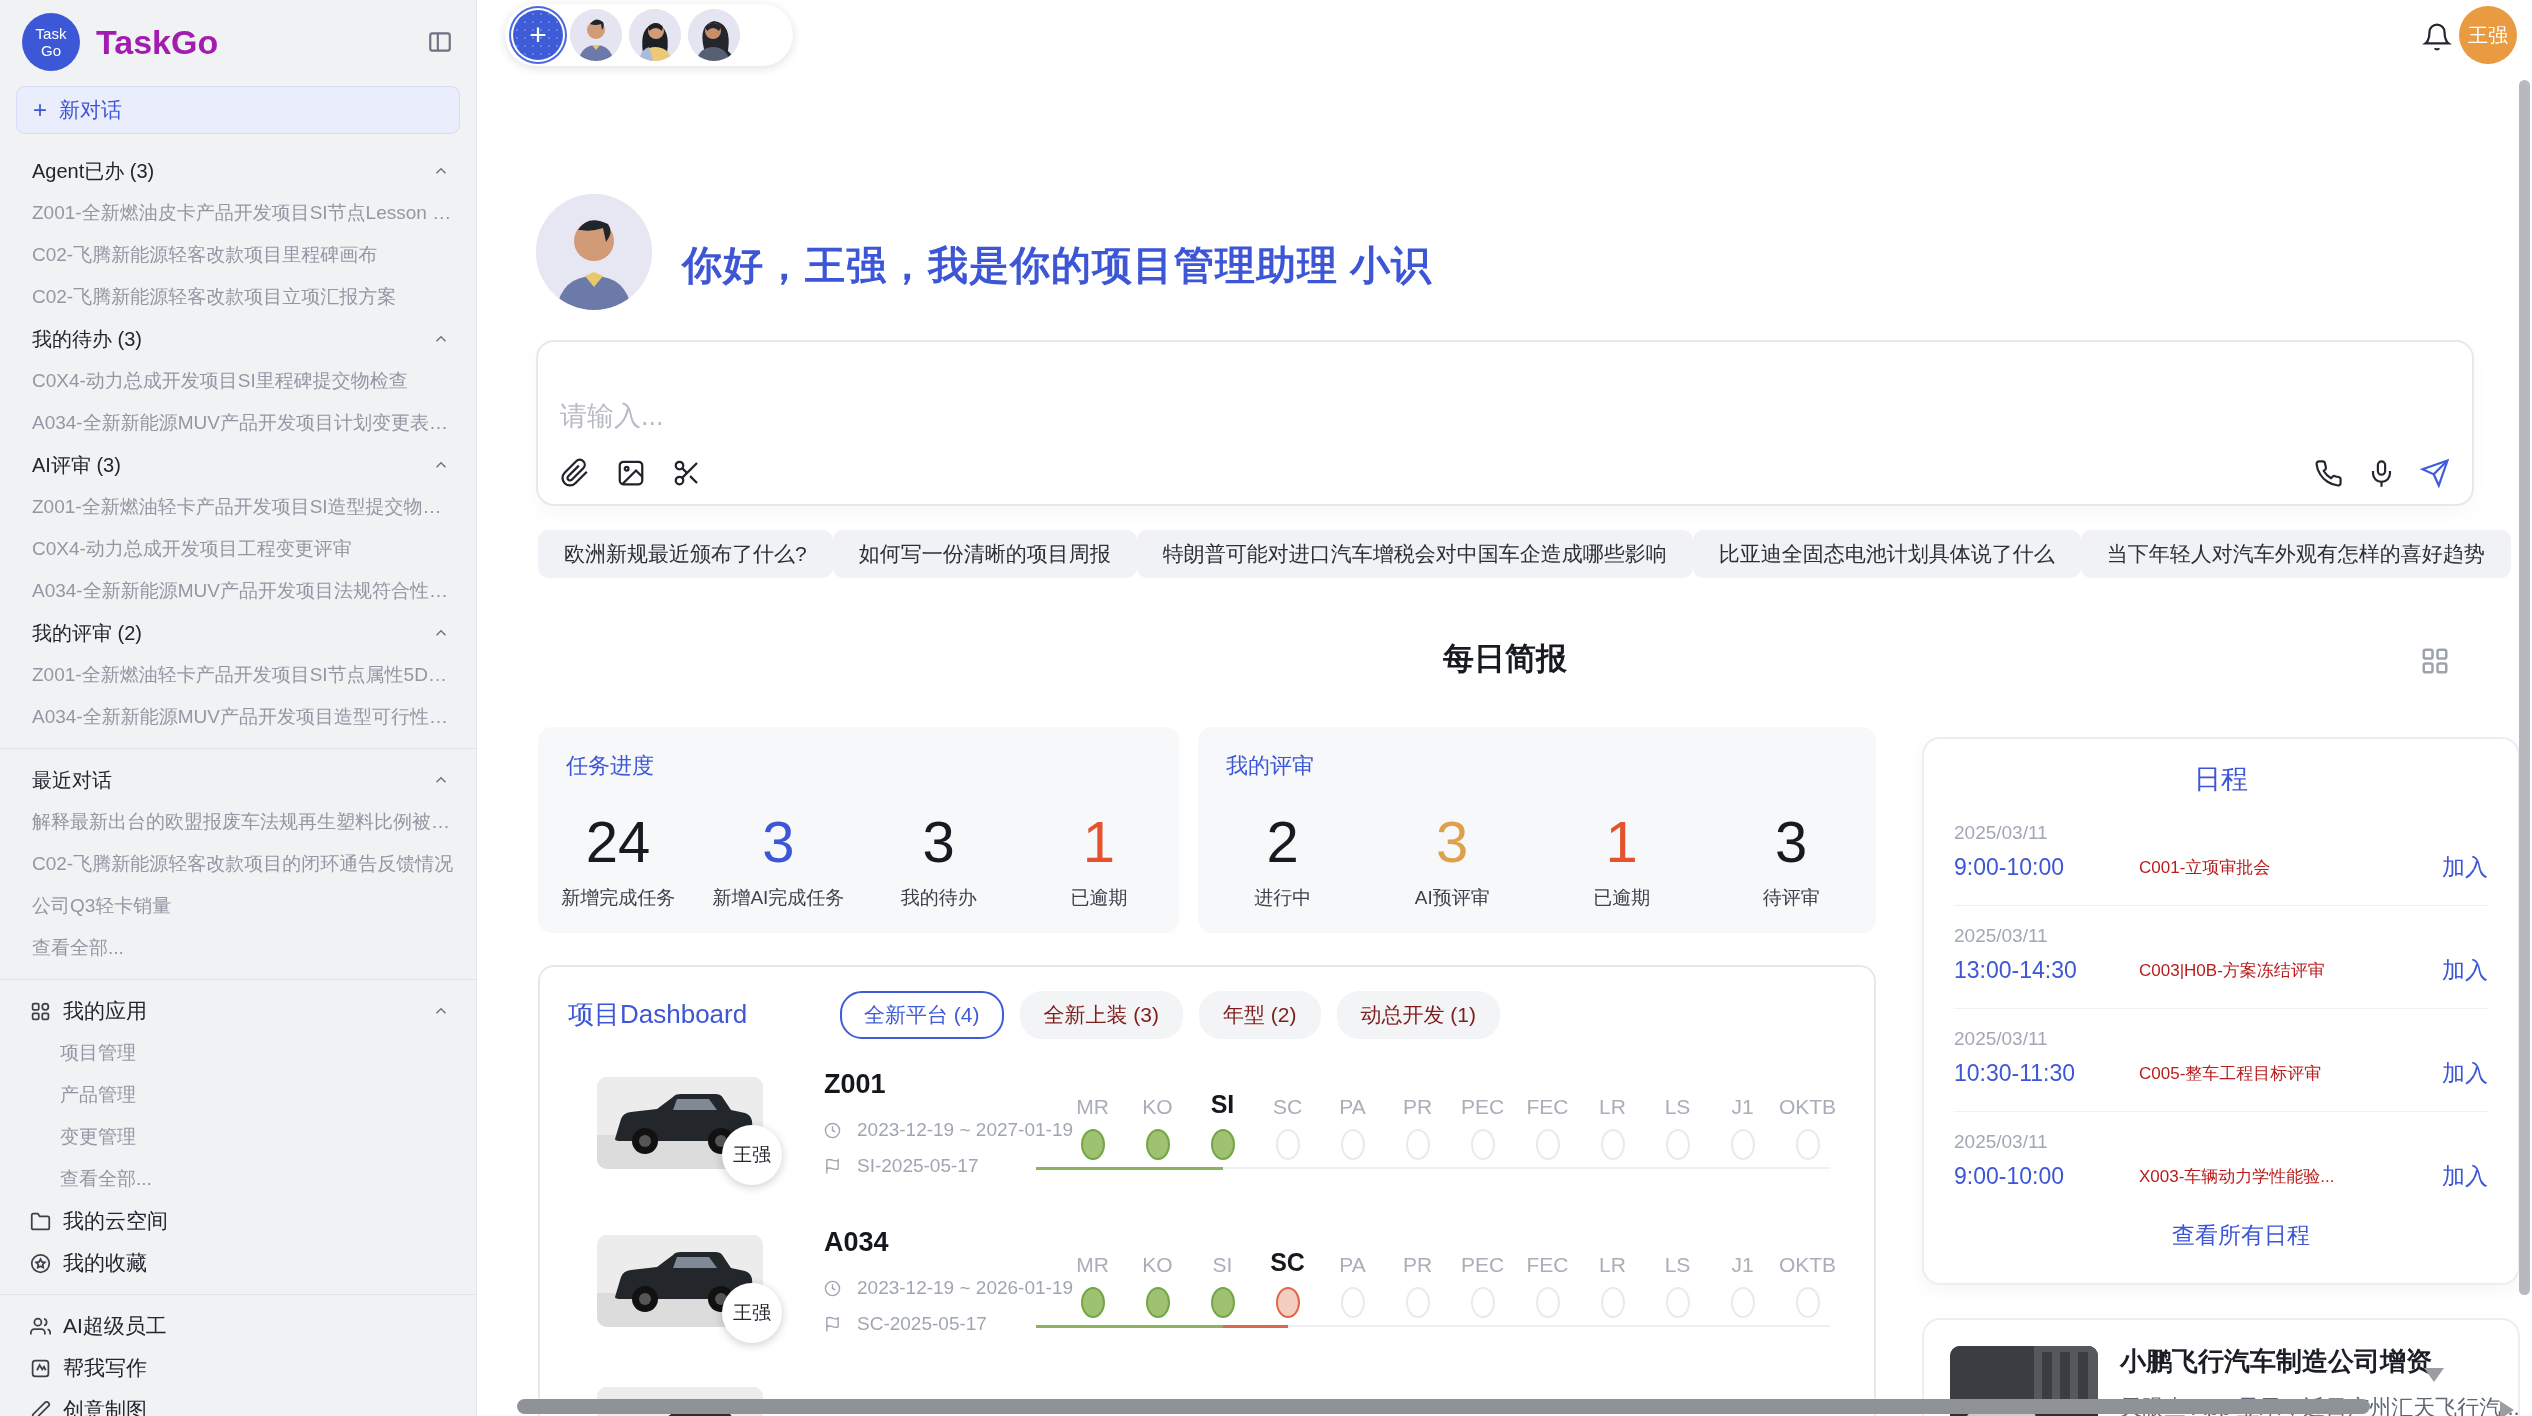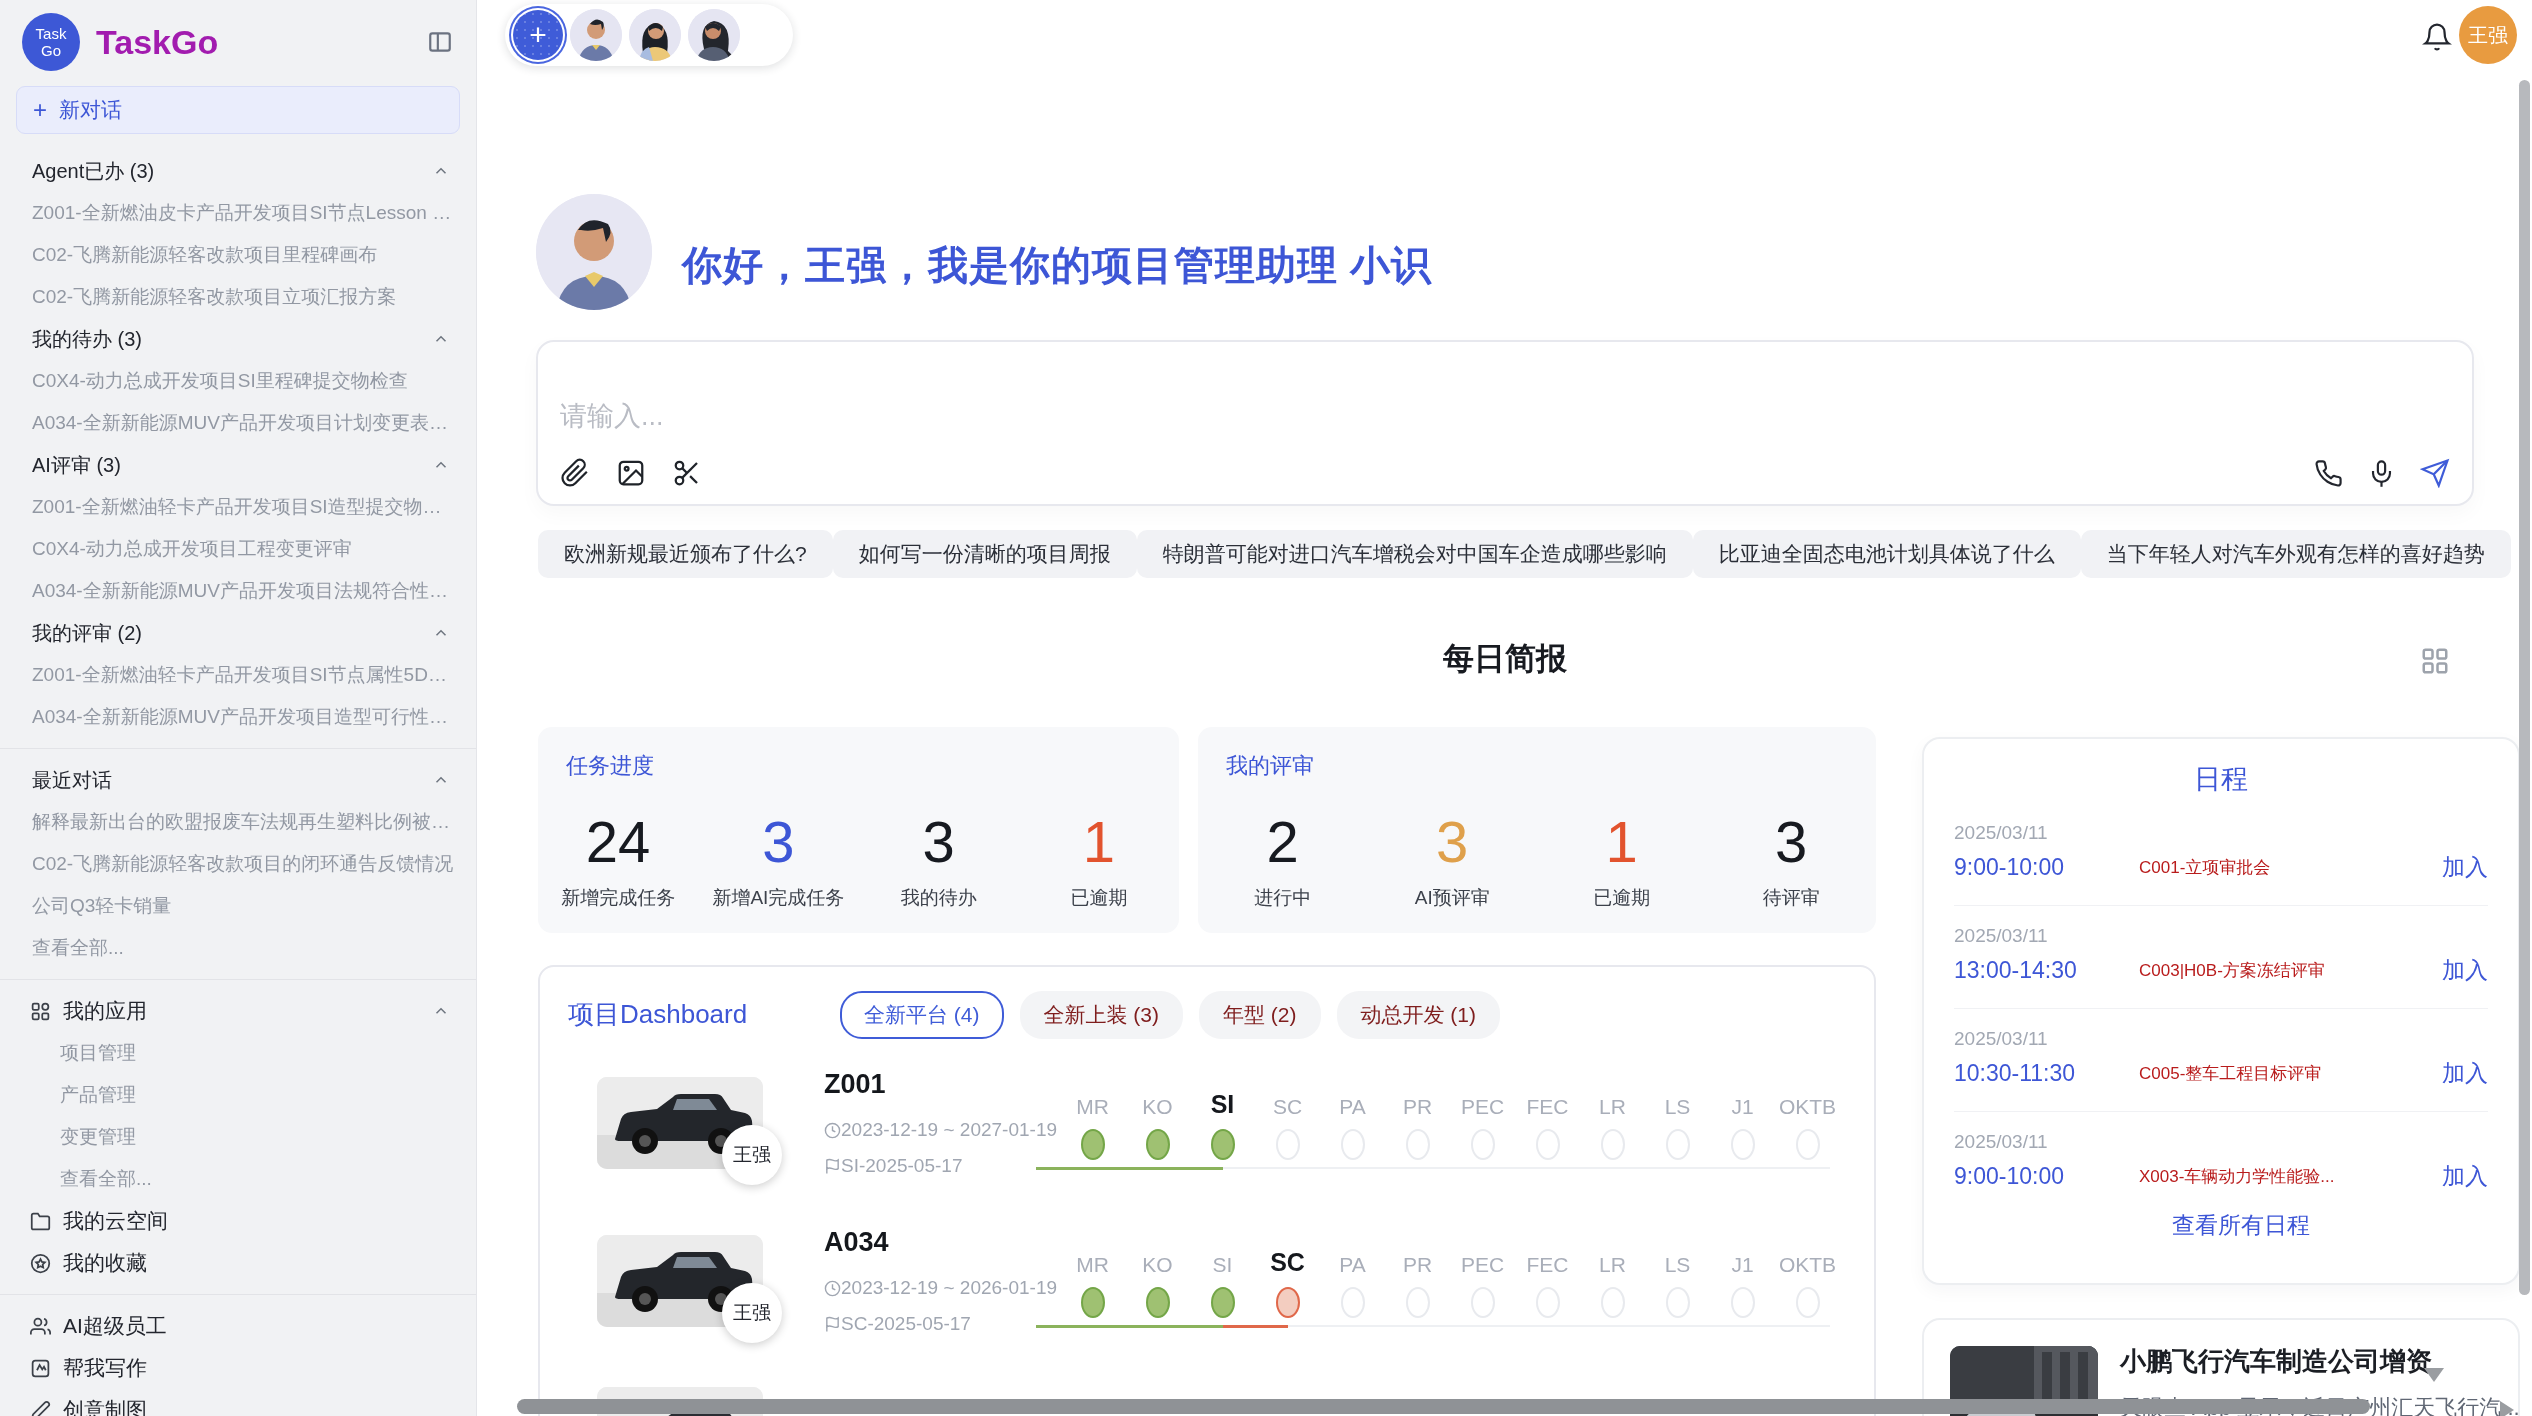--- a/index.html
+++ b/index.html
@@ -78,21 +78,21 @@
   .dash-title{position:absolute;left:28px;top:30px;font-size:26px;color:#3d56d6;}
   .tabs{position:absolute;left:300px;top:24px;display:flex;gap:16px;}
   .tab{height:44px;border-radius:22px;padding:0 22px;font-size:21px;display:flex;align-items:center;background:#f3f4f6;
        color:#7f1d1d;border:2px solid transparent;white-space:nowrap;}
   .tab.active{background:#fff;border-color:#3f5cd8;color:#3f5cd8;}
   .proj-row{position:absolute;left:0;width:100%;height:152px;}
   .car{position:absolute;left:57px;top:10px;width:166px;height:92px;border-radius:10px;overflow:hidden;background:#ececec;}
   .owner{position:absolute;left:182px;top:58px;width:60px;height:60px;border-radius:50%;background:#fff;
          box-shadow:0 2px 10px rgba(0,0,0,.2);font-size:19px;color:#23262e;display:flex;align-items:center;justify-content:center;}
   .pcode{position:absolute;left:284px;top:2px;font-size:27px;font-weight:bold;color:#14171c;}
-  .pmeta{position:absolute;left:284px;display:flex;align-items:center;gap:0;font-size:19px;color:#a0a6b1;}
+  .pmeta{position:absolute;left:284px;display:flex;align-items:center;gap:16px;font-size:19px;color:#a0a6b1;}
   .pm-dates{top:52px;}.pm-flag{top:88px;}
   .milestones{position:absolute;left:520px;top:14px;width:780px;height:110px;display:flex;}
   .ms-col{flex:1;display:flex;flex-direction:column;align-items:center;position:relative;z-index:2;}
   .ms-label{font-size:21px;color:#a9aeb9;height:38px;display:flex;align-items:flex-end;}
   .ms-label.active{color:#15181d;font-weight:bold;font-size:25px;}
   .ms-dot{width:20px;height:27px;border-radius:50%;background:#fff;border:2px solid #e8eaee;margin-top:10px;}
   .ms-dot.done{background:#9fc172;border-color:#74a648;}
   .ms-dot.overdue{background:#f3cdc0;border-color:#e0684a;}
   .ms-line{position:absolute;top:86px;height:2px;background:#eef0f3;z-index:1;}
   .ms-line.green{background:#8bb35c;height:3px;}
@@ -104,21 +104,21 @@
          background:#fff;box-sizing:border-box;box-shadow:0 6px 18px rgba(31,35,41,.04);overflow:hidden;}
   .sched-title{text-align:center;margin-top:22px;font-size:27px;color:#3d56d6;}
   .events{padding:6px 30px 0;}
   .event{padding-top:16px;}
   .ev-date{font-size:19px;color:#a2a8b3;height:28px;line-height:28px;}
   .ev-row{display:flex;align-items:center;margin-top:4px;height:32px;}
   .ev-time{width:185px;font-size:23px;color:#3d56d6;font-weight:500;flex:none;}
   .ev-name{flex:1;font-size:17px;color:#b91c1c;white-space:nowrap;overflow:hidden;text-overflow:ellipsis;}
   .ev-join{font-size:23px;color:#3d56d6;flex:none;margin-left:12px;}
   .ev-div{height:1px;background:#f0f1f4;margin-top:22px;}
-  .view-all{text-align:center;font-size:23px;color:#3d56d6;margin-top:18px;padding-left:40px;}
+  .view-all{text-align:center;font-size:23px;color:#3d56d6;margin-top:28px;padding-left:40px;}
 
   
   .news{position:absolute;left:1922px;top:1318px;width:598px;height:170px;border:2px solid #eceef1;border-radius:18px;
         background:#fff;box-sizing:border-box;padding:26px 26px;display:flex;gap:22px;}
   .news-img{width:148px;height:96px;border-radius:10px;overflow:hidden;flex:none;background:#3a3d42;}
   .news-t{font-size:26px;font-weight:bold;color:#1b1e24;line-height:1.2;}
   .news-s{font-size:22px;color:#606774;margin-top:16px;white-space:nowrap;overflow:hidden;}
 
   
   .h-thumb{position:absolute;left:517px;top:1399px;width:1853px;height:15px;border-radius:8px;background:#8f9296;}

